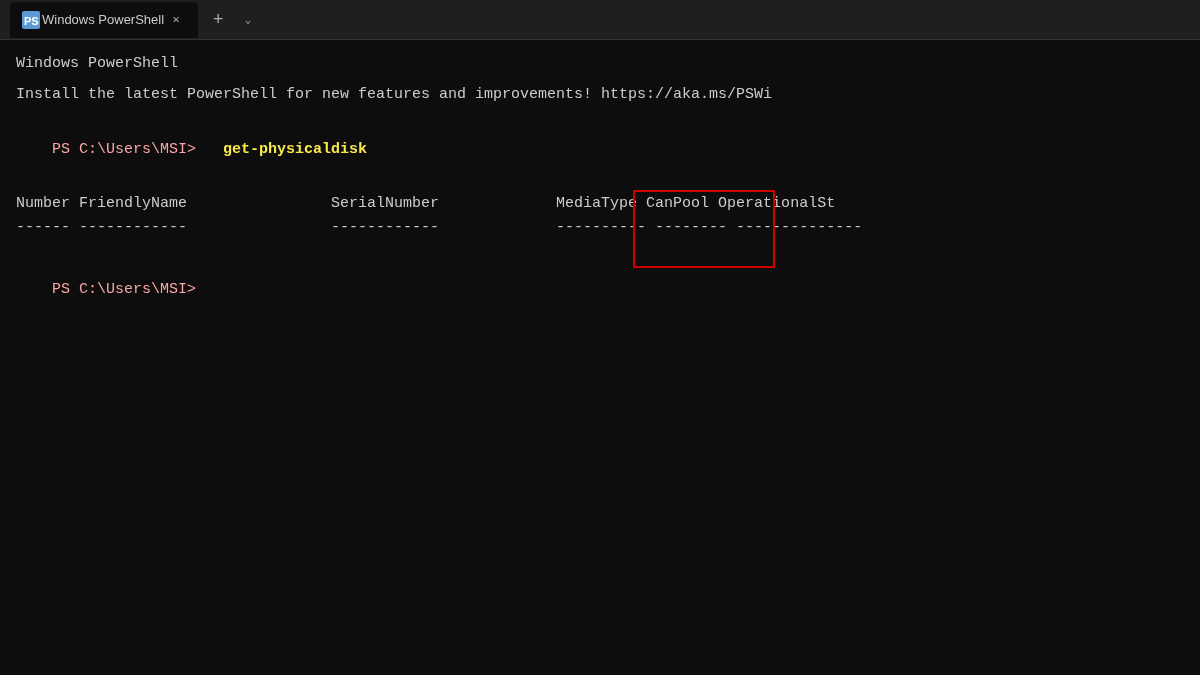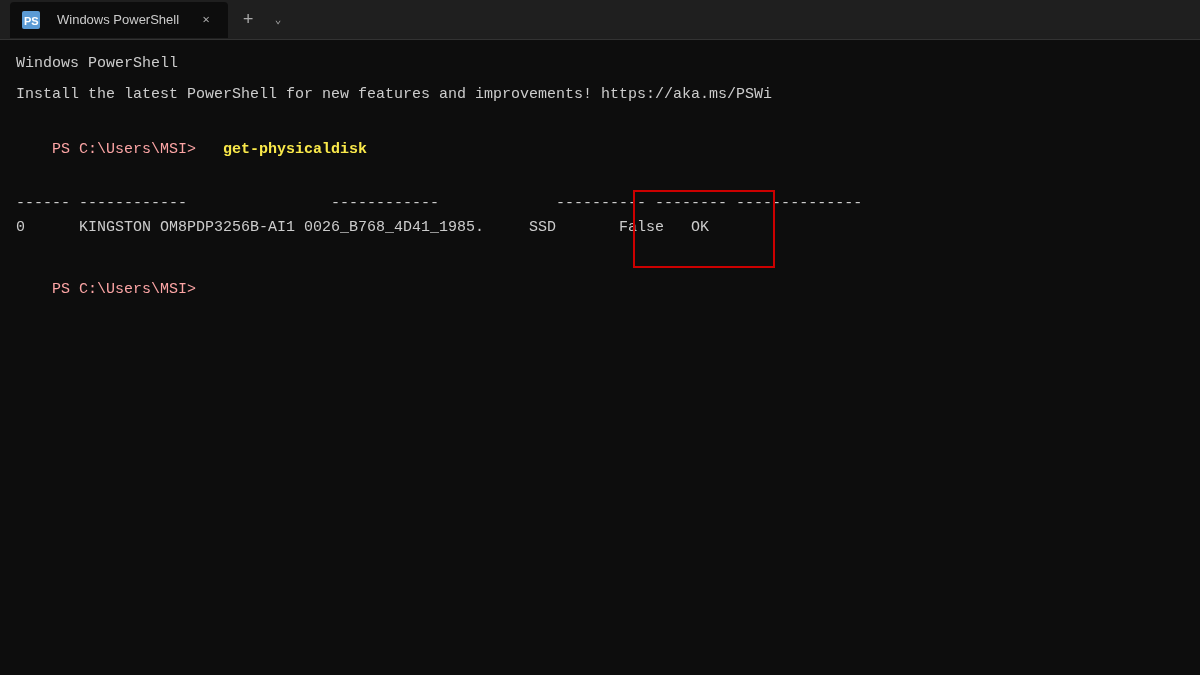--- a/index.html
+++ b/index.html
@@ -19,21 +19,21 @@
       background: #1f1f1f;
       height: 40px;
       padding: 0 0 0 10px;
       border-bottom: 1px solid #333;
       flex-shrink: 0;
     }
 
     .titlebar-tab {
       display: flex;
       align-items: center;
-      gap: 17px;
+      gap: 2px;
       background: #0d0d0d;
       padding: 10px 12px;
       border-radius: 4px 4px 0 0;
       height: 36px;
     }
 
     .ps-icon {
       width: 18px;
       height: 18px;
       display: flex;
@@ -157,22 +157,22 @@
   <span class="line-gap"></span>
   <span class="line">Install the latest PowerShell for new features and improvements! https://aka.ms/PSWi</span>
   <span class="line-gap"></span>
   <span class="line">
     <span class="cmd-prompt">PS C:\Users\MSI&gt; </span><span class="cmd-text">get-physicaldisk</span>
   </span>
   <span class="line-gap"></span>
 
   
   <div style="position: relative; display: inline-block;">
+    <span class="table-line">Number FriendlyName                SerialNumber             MediaType CanPool OperationalSt</span>
     <span class="table-line">------&nbsp;------------&nbsp;&nbsp;&nbsp;&nbsp;&nbsp;&nbsp;&nbsp;&nbsp;&nbsp;&nbsp;&nbsp;&nbsp;&nbsp;&nbsp;&nbsp;&nbsp;------------&nbsp;&nbsp;&nbsp;&nbsp;&nbsp;&nbsp;&nbsp;&nbsp;&nbsp;&nbsp;&nbsp;&nbsp;&nbsp;----------&nbsp;--------&nbsp;--------------</span>
-    <span class="table-line">0&nbsp;&nbsp;&nbsp;&nbsp;&nbsp;&nbsp;KINGSTON OM8PDP3256B-AI1&nbsp;0026_B768_4D41_1985.&nbsp;&nbsp;&nbsp;&nbsp;&nbsp;SSD&nbsp;&nbsp;&nbsp;&nbsp;&nbsp;&nbsp;&nbsp;False&nbsp;&nbsp;&nbsp;OK</span>
 
     
     <div class="red-box" style="left: 617px; top: -2px; width: 142px; height: calc(3 * 1.55em + 4px + 4px);"></div>
   </div>
 
   <span class="line-gap"></span>
   <span class="line-gap"></span>
   <span class="line">
     <span class="cmd-prompt">PS C:\Users\MSI&gt; </span>
   </span>

